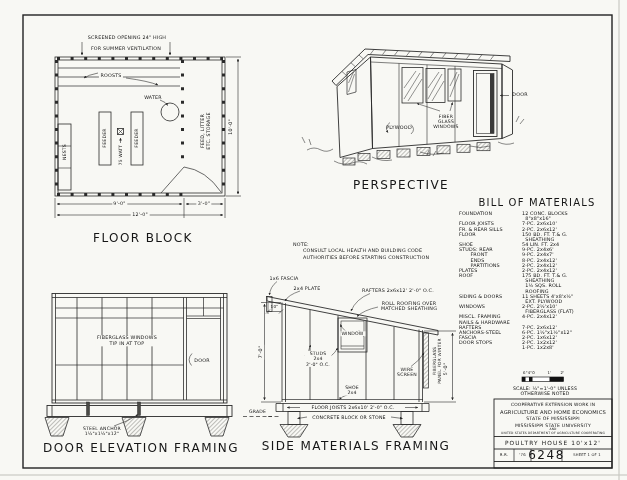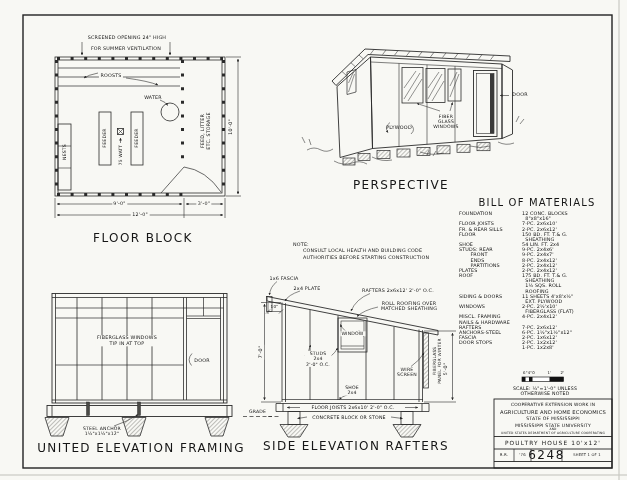--- a/index.html
+++ b/index.html
@@ -198,21 +198,21 @@
 WINDOWS</div>
 <div class="lb" style="left:520px;top:95px;font-size:4.8px">DOOR</div>
 <div class="lb t" style="left:401px;top:184.5px">PERSPECTIVE</div>
 
 <div class="lb wbg" style="left:127px;top:341px;font-size:4.8px">FIBERGLASS WINDOWS
 TIP IN AT TOP</div>
 <div class="lb wbg" style="left:202px;top:360.5px;font-size:4.8px">DOOR</div>
 <div class="lb" style="left:102px;top:430.5px;font-size:4.6px">STEEL ANCHOR
 1½"x1½"x12"</div>
 <div class="lb" style="left:257.5px;top:411.5px;font-size:4.6px">GRADE</div>
-<div class="lb t" style="left:141px;top:447.5px">UNITED ELEVATION FRAMING</div>
+<div class="lb t" style="left:141px;top:447.5px">DOOR ELEVATION FRAMING</div>
 
 <div class="lb la" style="left:293px;top:244.5px;font-size:4.8px">NOTE:</div>
 <div class="lb la" style="left:303px;top:251px;font-size:4.8px">CONSULT LOCAL HEALTH AND BUILDING CODE</div>
 <div class="lb la" style="left:303px;top:257.5px;font-size:4.8px">AUTHORITIES BEFORE STARTING CONSTRUCTION</div>
 <div class="lb" style="left:284px;top:278.5px;font-size:4.8px">1x6 FASCIA</div>
 <div class="lb" style="left:307px;top:288.5px;font-size:4.8px">2x4 PLATE</div>
 <div class="lb" style="left:398px;top:290.5px;font-size:4.8px">RAFTERS 2x6x12' 2'-0" O.C.</div>
 <div class="lb" style="left:409px;top:306.5px;font-size:4.8px">ROLL ROOFING OVER
 MATCHED SHEATHING</div>
 <div class="lb" style="left:274.5px;top:307px;font-size:4.2px">10"</div>
@@ -223,21 +223,21 @@
 2'-0" O.C.</div>
 <div class="lb" style="left:407px;top:371.5px;font-size:4.6px">WIRE
 SCREEN</div>
 <div class="lb v" style="left:436.5px;top:360.5px;font-size:4.3px">FIBERGLASS
 PANEL FOR WINTER</div>
 <div class="lb v" style="left:446px;top:369px;font-size:4.8px">5'-0"</div>
 <div class="lb wbg" style="left:352px;top:390px;font-size:4.6px">SHOE
 2x4</div>
 <div class="lb wbg" style="left:353px;top:407.5px;font-size:4.7px">FLOOR JOISTS 2x6x10' 2'-0" O.C.</div>
 <div class="lb wbg" style="left:349px;top:417.5px;font-size:4.7px">CONCRETE BLOCK OR STONE</div>
-<div class="lb t" style="left:356px;top:446px">SIDE ELEVATION RAFTERS</div>
+<div class="lb t" style="left:356px;top:446px">SIDE MATERIALS FRAMING</div>
 
 <div class="lb" style="left:537px;top:202.5px;font-size:10px;letter-spacing:1.2px">BILL OF MATERIALS</div>
 <div class="bom" style="left:459px;top:211px">
 
 <div class="bom-row">
     <span class="bom-item">FOUNDATION</span>
     <span class="bom-qty">12 CONC. BLOCKS</span>
   </div>
       <div class="bom-row">
     <span class="bom-item"></span>

